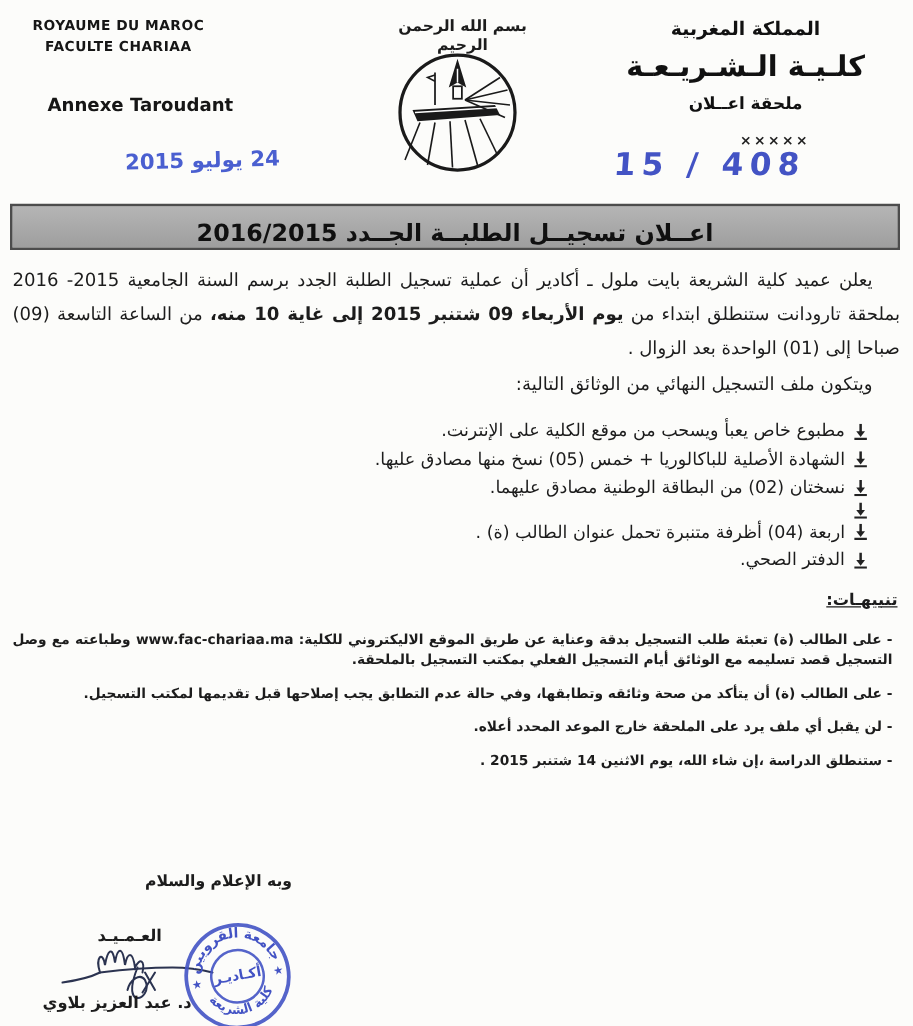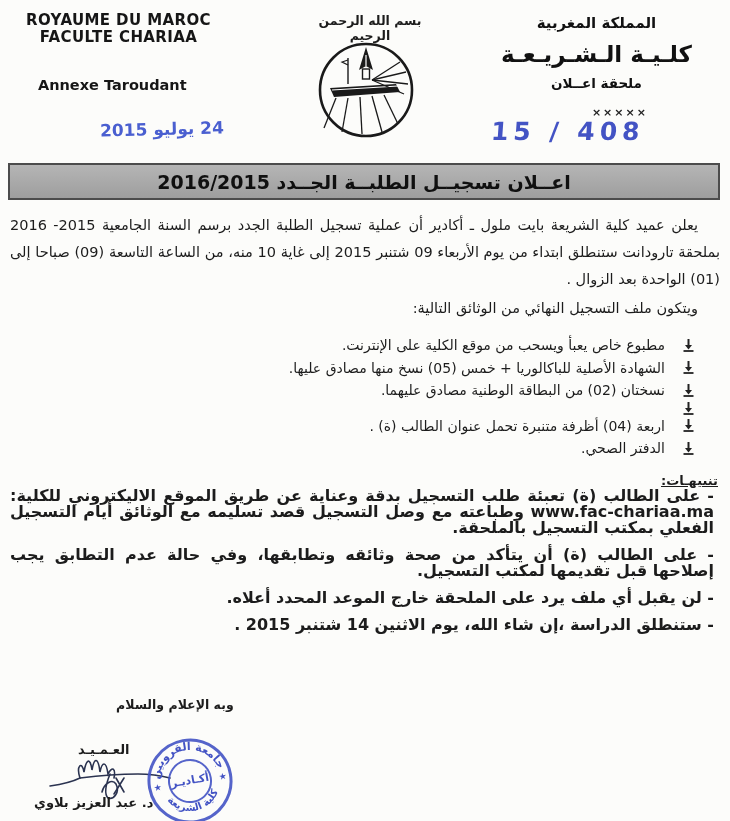--- a/index.html
+++ b/index.html
@@ -3,47 +3,47 @@
 <meta charset="utf-8">
 <style>
   html,body{margin:0;padding:0;}
   body{
     width:730px;height:821px;position:relative;overflow:hidden;
     background:#fcfcfa;color:#1c1c1c;
     font-family:"DejaVu Sans",sans-serif;
   }
   .abs{position:absolute;}
   
-  .hdr-fr{left:26px;top:12px;text-align:center;font-weight:bold;font-size:15px;line-height:17px;letter-spacing:.4px;color:#161616;}
+  .hdr-fr{left:26px;top:12px;text-align:center;font-weight:bold;font-size:11px;line-height:17px;letter-spacing:.4px;color:#161616;}
   .hdr-annexe{left:38px;top:77px;font-weight:bold;font-size:14.5px;color:#161616;}
   .date-stamp{left:100px;top:119px;direction:rtl;font-size:17px;font-weight:bold;letter-spacing:1px;transform:rotate(-1.5deg);}
   .basmala{left:305px;top:13px;width:130px;text-align:center;font-weight:bold;font-size:12.5px;direction:rtl;}
   .logo{left:316px;top:40px;}
   .hdr-ar{right:38px;top:14px;text-align:center;direction:rtl;color:#111;}
   .hdr-ar .l1{font-weight:bold;font-size:15px;}
   .hdr-ar .l2{font-weight:bold;font-size:23px;margin-top:9px;}
   .hdr-ar .l3{font-weight:bold;font-size:13.5px;margin-top:8px;}
   .stars{right:82px;top:106px;font-weight:bold;font-size:11px;letter-spacing:2px;color:#222;}
   .ref-num{right:85px;top:117px;direction:ltr;font-size:25px;font-weight:bold;letter-spacing:5px;transform:skewX(-4deg);}
   
   .banner{left:8px;top:163px;width:712px;height:37px;box-sizing:border-box;
     background:linear-gradient(#b5b5b5,#9e9e9e);border:2px solid #4c4c4c;
-    display:flex;align-items:center;justify-content:center;}
+    display:flex;align-items:flex-end;justify-content:center;}
   .banner-title{direction:rtl;font-weight:bold;font-size:19px;color:#101010;letter-spacing:.5px;}
   
   .doc-body{left:10px;top:212px;width:710px;direction:rtl;text-align:justify;}
   .para{font-size:14.5px;line-height:27px;margin:0;text-indent:22px;}
-  .b{font-weight:normal;margin-top:48px;}
+  .b{font-weight:bold;margin-top:48px;}
   .docs-intro{font-size:14.5px;margin:7px 0 18px 0;text-indent:22px;}
   ul.doc-list{list-style:none;margin:2px 26px 0 0;padding:0;font-size:14px;}
-  ul.doc-list li{display:flex;align-items:center;gap:18px;line-height:22.5px;}
+  ul.doc-list li{display:flex;align-items:center;gap:7px;line-height:22.5px;}
   .bullet-svg{flex-shrink:0;}
   .notes{margin-top:13px;}
-  .notes-title{font-weight:bold;font-size:13px;text-decoration:underline;margin:0 2px 0 0;}
-  .note{font-size:16px;font-weight:bold;line-height:16px;margin:0 6px 11px 0;text-align:justify;}
+  .notes-title{font-weight:bold;font-size:13px;text-decoration:underline;margin:0 2px 16px 0;}
+  .note{font-size:11px;font-weight:bold;line-height:16px;margin:0 6px 11px 0;text-align:justify;}
   
   .closing{left:116px;top:697px;font-size:12.5px;font-weight:bold;direction:rtl;}
   .sig-title{left:78px;top:742px;font-size:13px;font-weight:bold;direction:rtl;letter-spacing:.5px;}
   .sig-name{left:34px;top:795px;font-size:13px;font-weight:bold;direction:rtl;}
   .sig-scribble{left:46px;top:748px;}
   .round-stamp{left:146px;top:737px;transform:rotate(-10deg);}
 </style>
 </head>
 <body>
 

